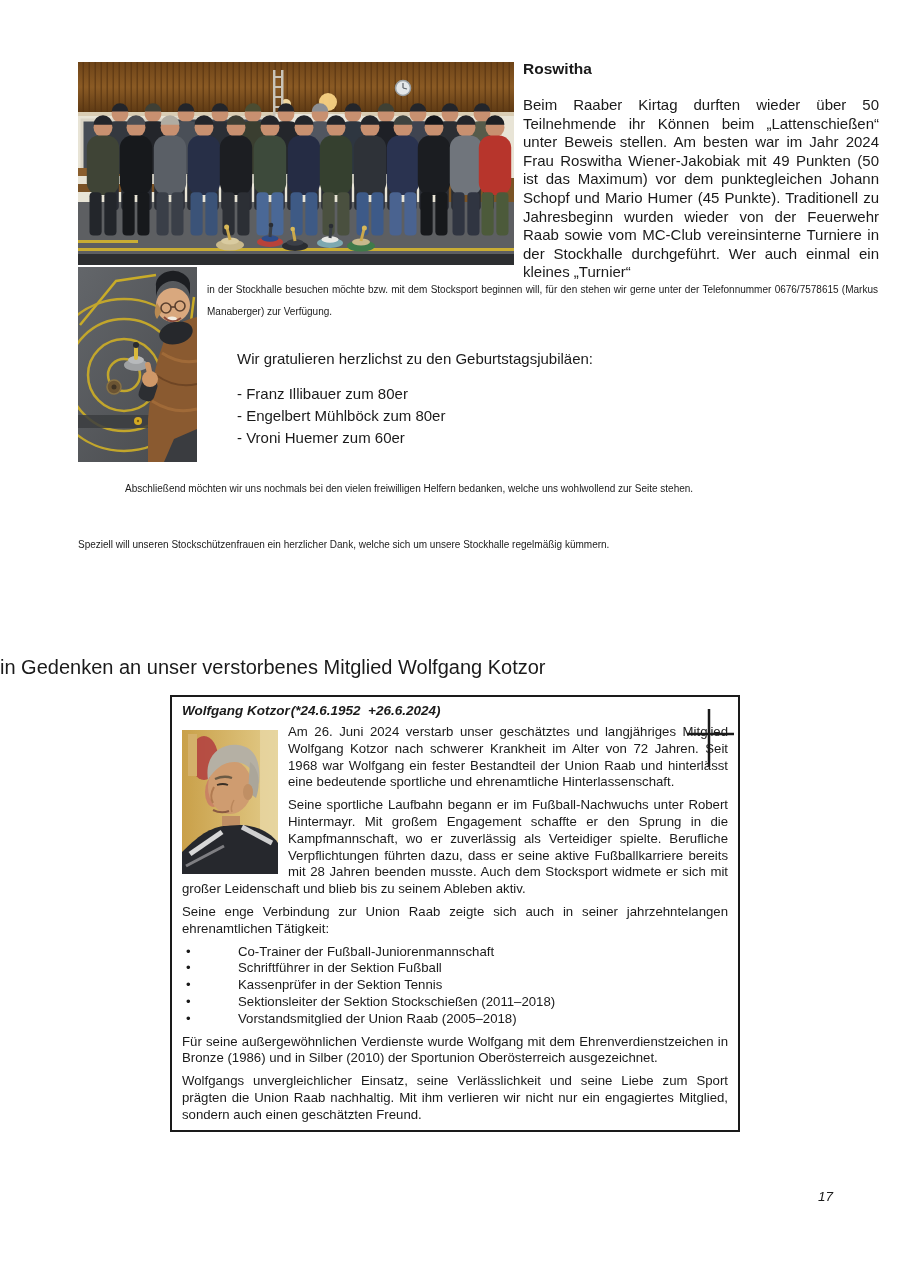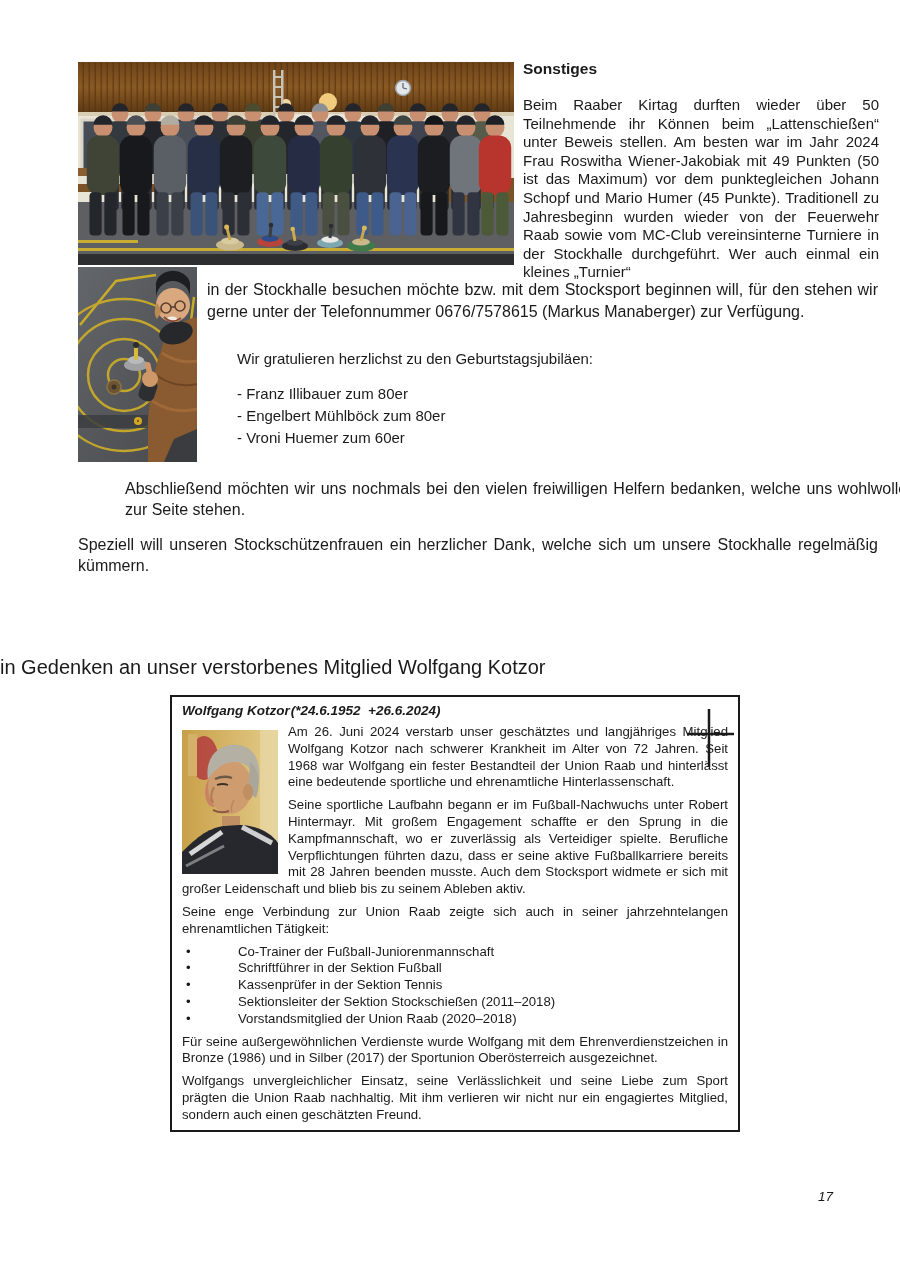--- a/index.html
+++ b/index.html
@@ -1,19 +1,19 @@
 <!DOCTYPE html>
 <html lang="de"><head>
 <meta charset="utf-8">
 <style>
   html,body{margin:0;padding:0;background:#ffffff;}
   body{width:900px;height:1273px;position:relative;font-family:"Liberation Sans",sans-serif;color:#1a1a1a;overflow:hidden;}
   .abs{position:absolute;}
   
-  .bodytext{font-size:16px;line-height:21px;text-align:justify;}
+  .bodytext{font-size:10px;line-height:21px;text-align:justify;}
   .coltext{font-size:15px;line-height:18.6px;text-align:justify;}
   .h-sonstiges{font-size:15.5px;font-weight:bold;margin:0 0 18px 0;}
   .plain{font-size:15px;line-height:22px;}
   
   .photo{display:block;}
   
   .mem-title{font-size:20px;text-align:left;width:792px;}
   .mem-box{width:570px;height:437px;border:2.5px solid #1a1a1a;box-sizing:border-box;padding:6px 10px;overflow:hidden;position:absolute;}
   .mem-box .hdr{font-size:13.5px;font-weight:bold;font-style:italic;margin:0 0 6px 0;white-space:pre-wrap;}
   .mem-box p{font-size:13.2px;line-height:16.8px;text-align:justify;margin:0 0 6px 0;}
@@ -141,21 +141,21 @@
           <ellipse cx="283" cy="184" rx="14" ry="5.5" fill="#3f7a4a"></ellipse>
           <ellipse cx="283" cy="180" rx="9" ry="3.5" fill="#c9b98c"></ellipse>
           <line x1="283" y1="179" x2="286" y2="167" stroke="#caa84c" stroke-width="3"></line>
           <circle cx="286.4" cy="166" r="2.5" fill="#d8b858"></circle>
         </g>
   </g>
 </svg>
 </div>
 
 <div class="abs" style="left:523px;top:60px;width:356px;">
-  <h2 class="h-sonstiges">Sonstiges</h2>
+  <h2 class="h-sonstiges">Roswitha</h2>
   <div class="coltext">Beim Raaber Kirtag durften wieder über 50 Teilnehmende ihr Können beim „Lattenschießen“ unter Beweis stellen. Am besten war im Jahr 2024 Frau Roswitha Wiener-Jakobiak mit 49 Punkten (50 ist das Maximum) vor dem punktegleichen Johann Schopf und Mario Humer (45 Punkte). Traditionell zu Jahresbeginn wurden wieder von der Feuerwehr Raab sowie vom MC-Club vereinsinterne Turniere in der Stockhalle durchgeführt. Wer auch einmal ein kleines „Turnier“</div>
 </div>
 
 <div class="abs" style="left:78px;top:267px;">
 <svg class="photo" width="119" height="195" viewBox="0 0 119 195">
   <defs>
     <linearGradient id="flr" x1="0" y1="0" x2="1" y2="1">
       <stop offset="0" stop-color="#63666a"></stop>
           <stop offset="1" stop-color="#47494c"></stop>
     </linearGradient>
@@ -272,23 +272,23 @@
     <div class="brow">
         <span class="bdot">•</span>
         <span>Kassenprüfer in der Sektion Tennis</span>
       </div>
     <div class="brow">
         <span class="bdot">•</span>
         <span>Sektionsleiter der Sektion Stockschießen (2011–2018)</span>
       </div>
     <div class="brow">
         <span class="bdot">•</span>
-        <span>Vorstandsmitglied der Union Raab (2020–2018)</span>
+        <span>Vorstandsmitglied der Union Raab (2005–2018)</span>
       </div>
   </div>
 
-  <p>Für seine außergewöhnlichen Verdienste wurde Wolfgang mit dem Ehrenverdienstzeichen in Bronze (1986) und in Silber (2017) der Sportunion Oberösterreich ausgezeichnet.</p>
+  <p>Für seine außergewöhnlichen Verdienste wurde Wolfgang mit dem Ehrenverdienstzeichen in Bronze (1986) und in Silber (2010) der Sportunion Oberösterreich ausgezeichnet.</p>
   <p>Wolfgangs unvergleichlicher Einsatz, seine Verlässlichkeit und seine Liebe zum Sport prägten die Union Raab nachhaltig. Mit ihm verlieren wir nicht nur ein engagiertes Mitglied, sondern auch einen geschätzten Freund.</p>
   <p class="nfj closing-b">In stillem Gedenken</p>
 
 </div>
 
 <div class="abs pagenum" style="left:818px;top:1189px;">17</div>
 
 </body></html>

